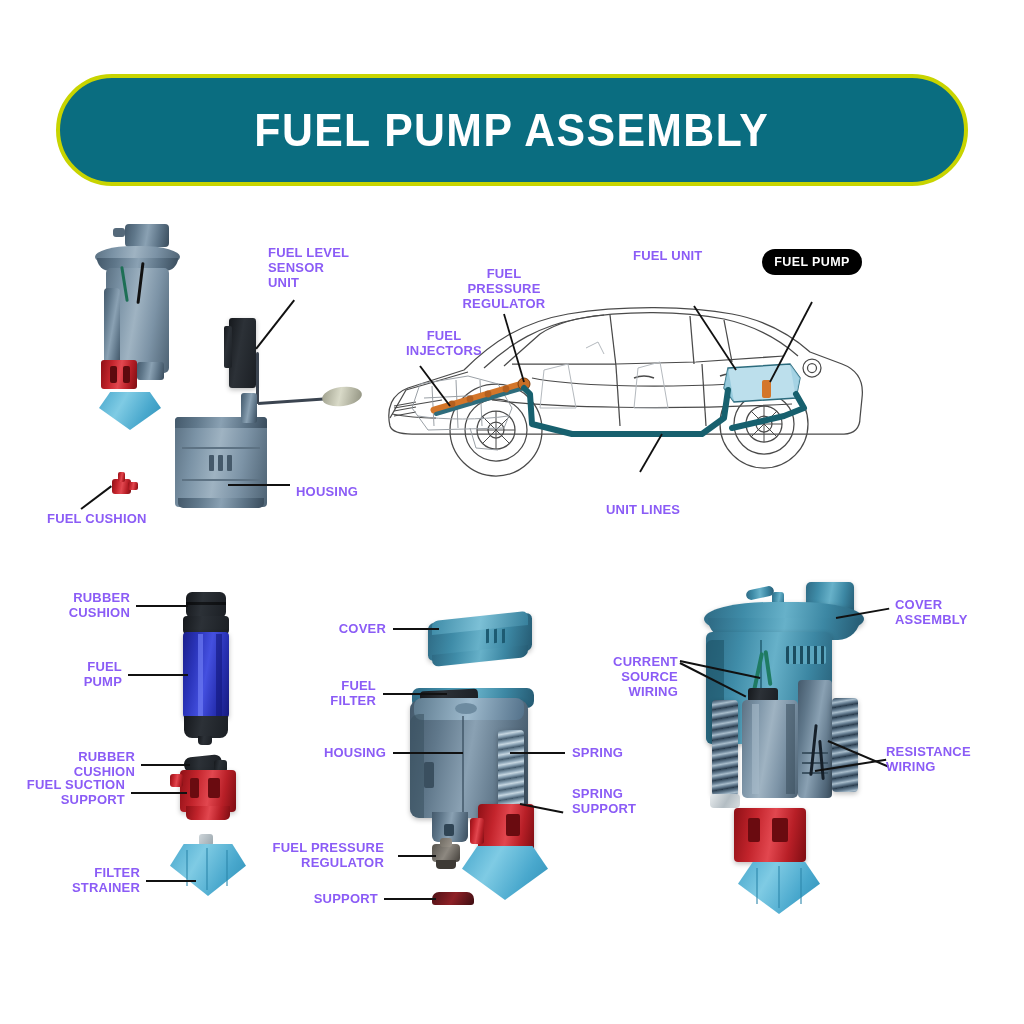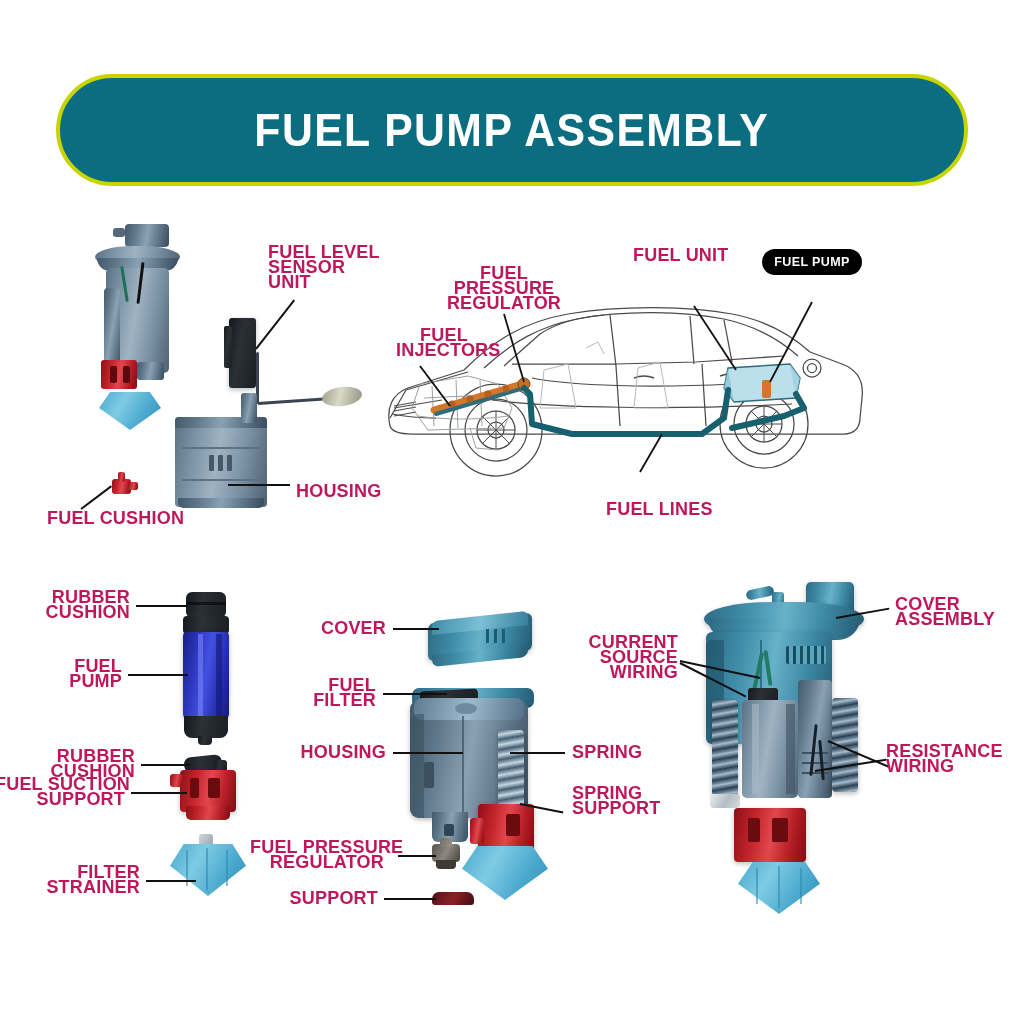--- a/index.html
+++ b/index.html
@@ -7,22 +7,22 @@
        font-family:"Liberation Sans","DejaVu Sans",sans-serif;color:#111;}
 
   
   #header-banner{position:absolute;left:56px;top:74px;width:912px;height:112px;
        background:#0a6d80;border:4px solid #c8d400;border-radius:58px;
        display:flex;align-items:center;justify-content:center;box-sizing:border-box;}
   #header-title{color:#fff;font-size:46px;font-weight:bold;letter-spacing:1.5px;
        transform:scaleX(.93);white-space:nowrap;}
 
   
-  .lbl{position:absolute;font-size:18px;font-weight:bold;line-height:15px;
-       letter-spacing:.2px;color:#be185d;white-space:pre;}
+  .lbl{position:absolute;font-size:13px;font-weight:bold;line-height:15px;
+       letter-spacing:.2px;color:#8b5cf6;white-space:pre;}
   .lbl.r{text-align:right;}
   .lbl.l{text-align:left;}
   .lbl.c{text-align:center;}
 
   
   .ld{position:absolute;background:#111;height:1.8px;transform-origin:0 50%;}
 
   
   #fuel-pump-badge{position:absolute;left:762px;top:249px;width:100px;height:26px;
        background:#000;border-radius:13px;display:flex;align-items:center;
@@ -221,21 +221,21 @@
   <div id="fuel-pump-badge">
     <span>FUEL PUMP</span>
   </div>
 
   <div class="lbl c" style="left:444px;top:266px;width:120px;">FUEL
 PRESSURE
 REGULATOR</div>
   <div class="lbl c" style="left:396px;top:328px;width:96px;">FUEL
 INJECTORS</div>
   <div class="lbl l" style="left:633px;top:248px;">FUEL UNIT</div>
-  <div class="lbl l" style="left:606px;top:502px;">FUEL LINES</div>
+  <div class="lbl l" style="left:606px;top:502px;">UNIT LINES</div>
 </div>
 
 <div>
 
   <div class="part blackpart" style="left:186px;top:592px;width:40px;height:26px;border-radius:6px;"></div>
   <div class="part" style="left:186px;top:602px;width:40px;height:3px;background:#000;opacity:.55;"></div>
   <div class="part blackpart" style="left:183px;top:616px;width:46px;height:18px;border-radius:4px;"></div>
   <div class="part bluepart shadow" style="left:183px;top:632px;width:46px;height:86px;border-radius:4px;"></div>
   <div class="part" style="left:198px;top:634px;width:5px;height:82px;background:#6b78f2;opacity:.75;"></div>
   <div class="part" style="left:216px;top:634px;width:6px;height:82px;background:#12187c;opacity:.6;"></div>
@@ -399,20 +399,20 @@
   <div class="part" style="left:756px;top:868px;width:1.5px;height:36px;background:#2b86ab;opacity:.55;"></div>
   <div class="part" style="left:778px;top:866px;width:1.5px;height:42px;background:#2b86ab;opacity:.55;"></div>
   <div class="part" style="left:800px;top:868px;width:1.5px;height:36px;background:#2b86ab;opacity:.55;"></div>
 
   <div class="ld" style="left:836px;top:617px;width:54px;transform:rotate(-10deg);"></div>
   <div class="ld" style="left:680px;top:660px;width:82px;transform:rotate(12deg);"></div>
   <div class="ld" style="left:680px;top:662px;width:74px;transform:rotate(27deg);"></div>
   <div class="ld" style="left:815px;top:770px;width:72px;transform:rotate(-9deg);"></div>
   <div class="ld" style="left:828px;top:740px;width:66px;transform:rotate(23deg);"></div>
 
-  <div class="lbl r" style="left:550px;top:635px;width:128px;">CURRENT
+  <div class="lbl r" style="left:550px;top:654px;width:128px;">CURRENT
 SOURCE
 WIRING</div>
   <div class="lbl l" style="left:895px;top:597px;">COVER
 ASSEMBLY</div>
   <div class="lbl l" style="left:886px;top:744px;">RESISTANCE
 WIRING</div>
 </div>
 
 </body></html>

